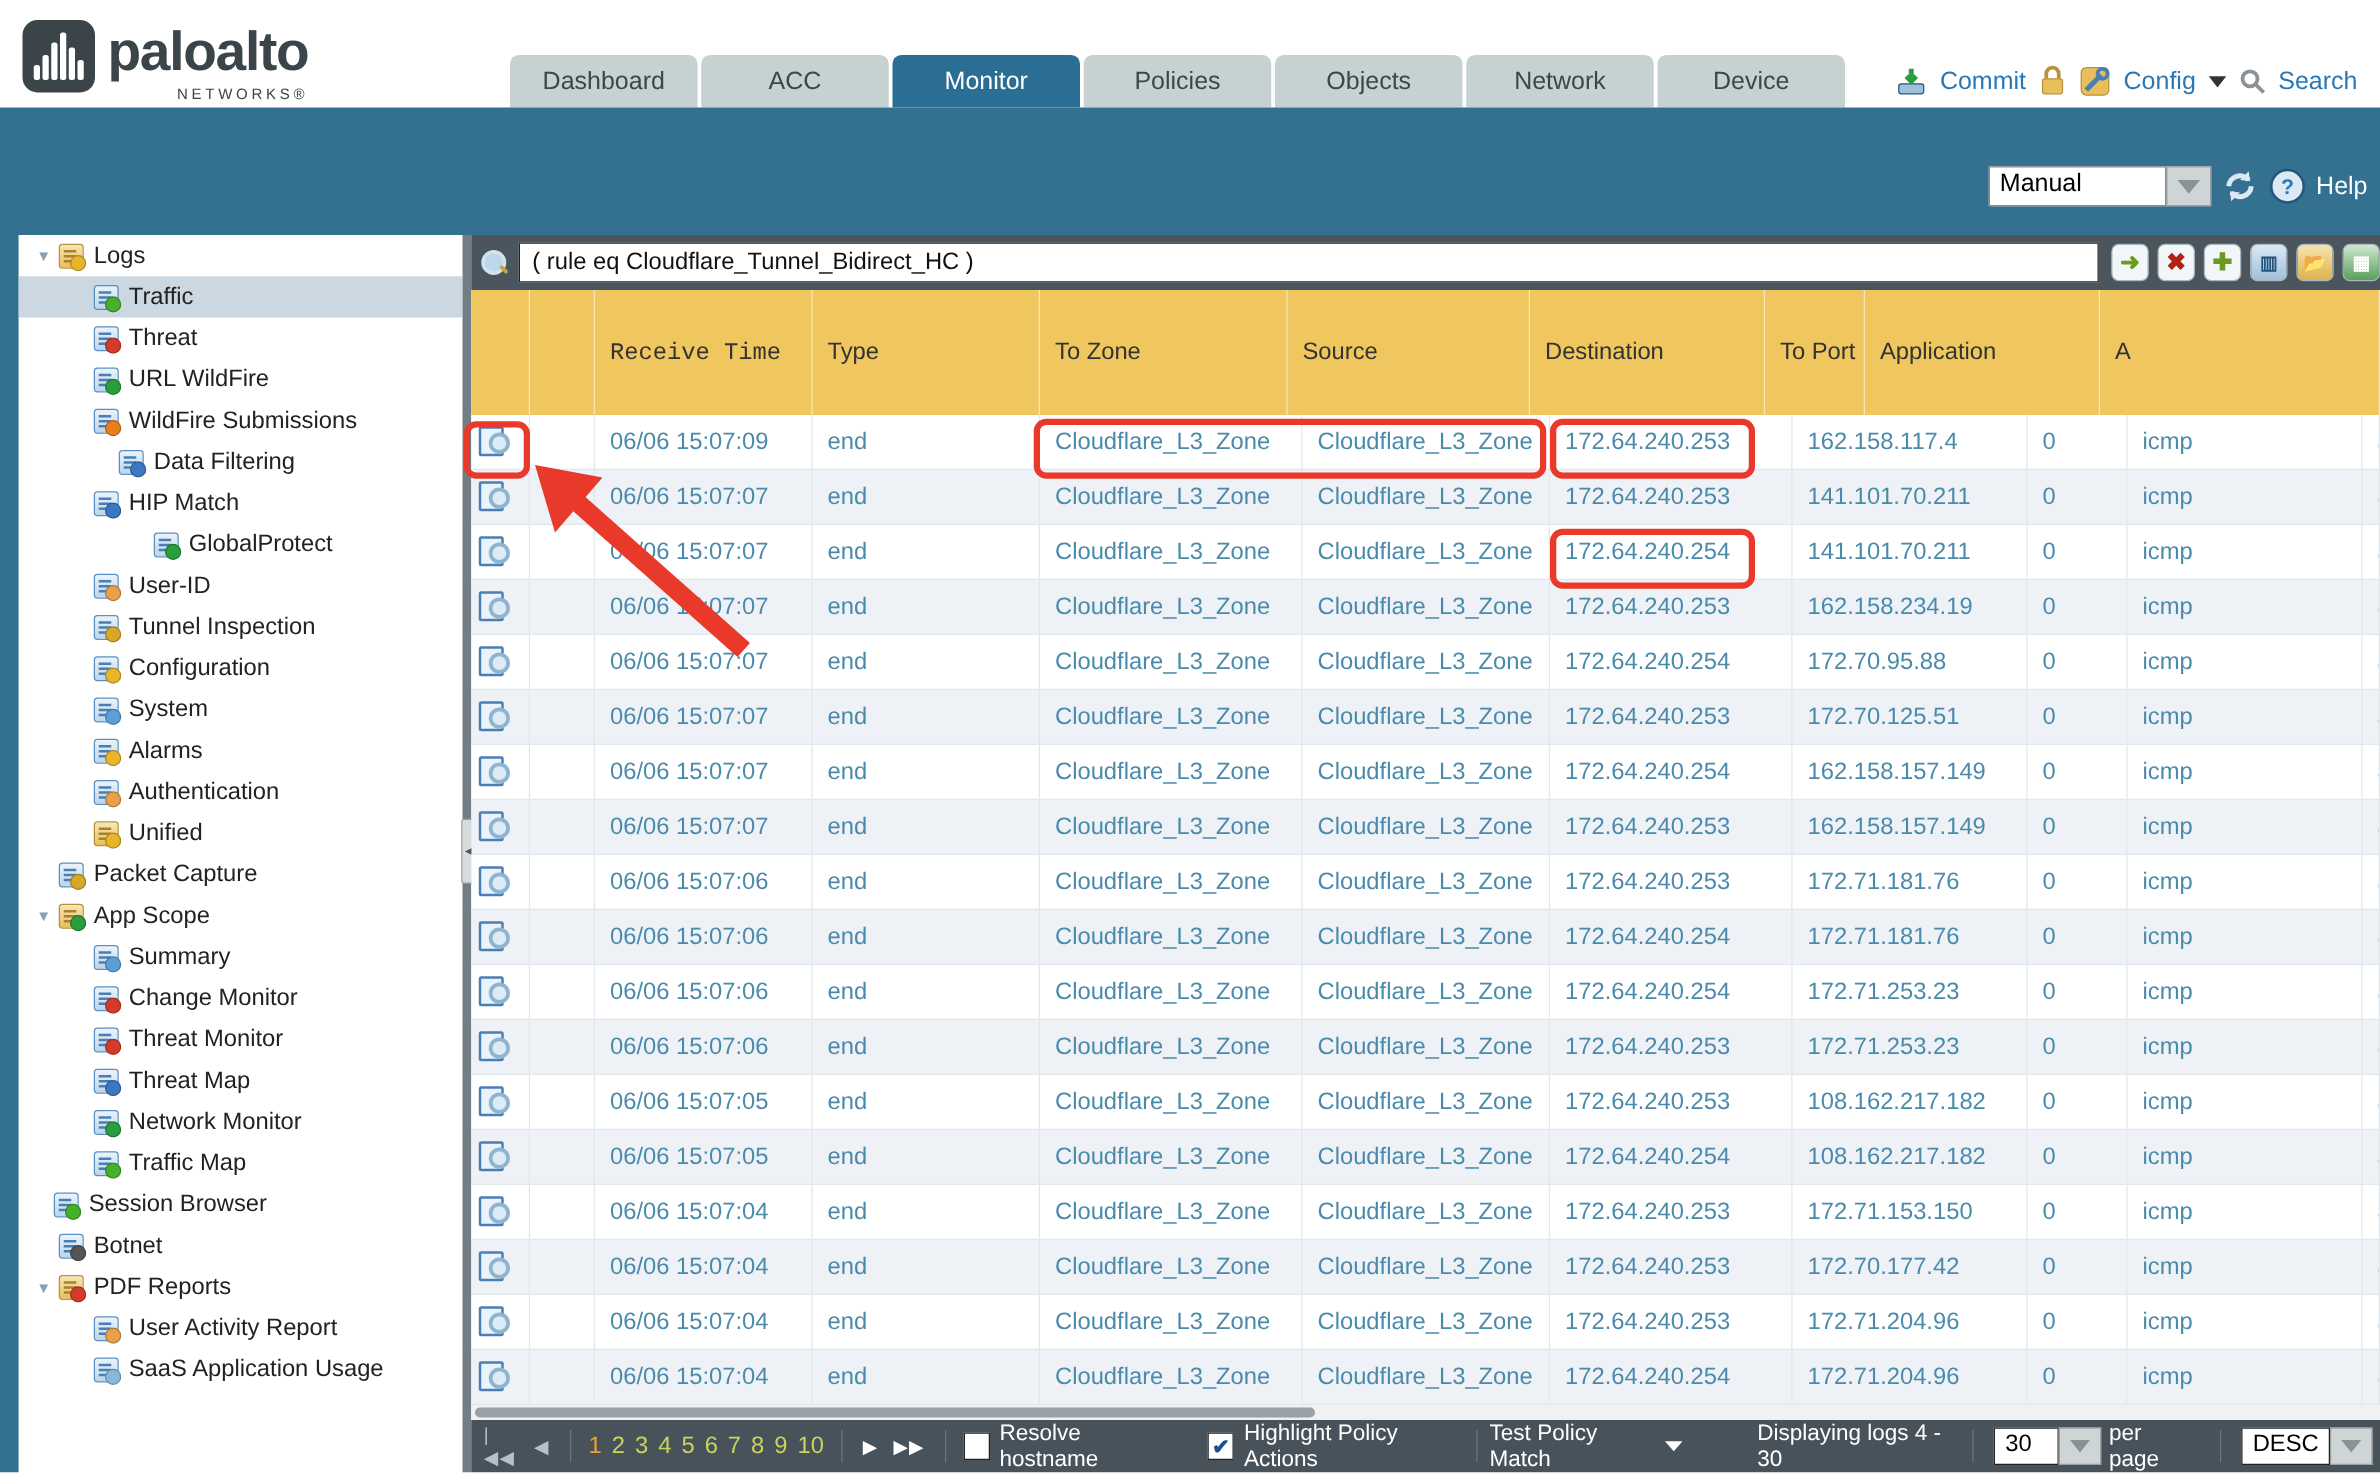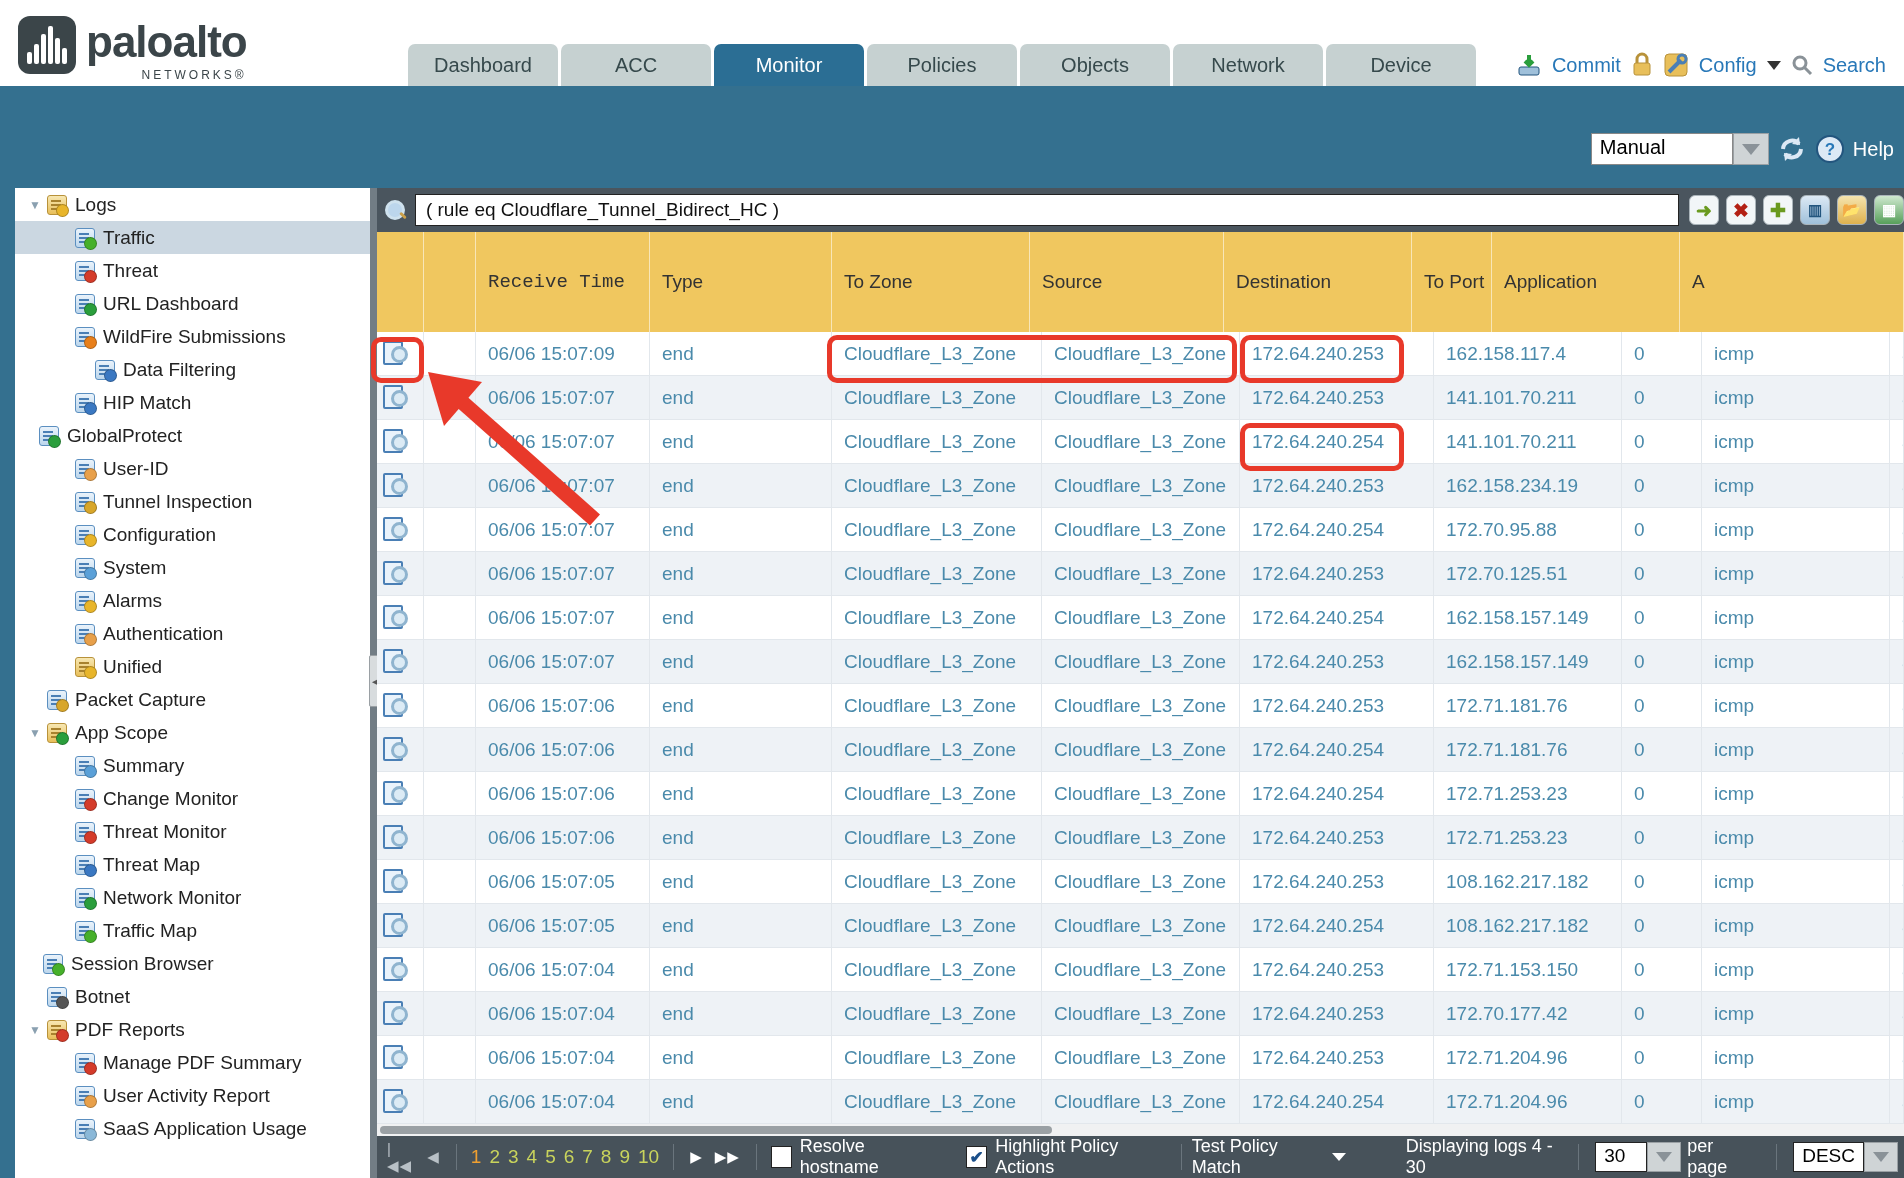--- a/index.html
+++ b/index.html
@@ -206,38 +206,38 @@
         <span>Traffic</span>
       </div>
       <div class="sitem" style="padding-left: 36px;">
         <span class="s-arrow"></span>
         <span class="tico" style="--dot: #d43b2a;"></span>
         <span>Threat</span>
       </div>
       <div class="sitem" style="padding-left: 36px;">
         <span class="s-arrow"></span>
         <span class="tico" style="--dot: #2a9e3c;"></span>
-        <span>URL Dashboard</span>
+        <span>URL WildFire</span>
       </div>
       <div class="sitem" style="padding-left: 36px;">
         <span class="s-arrow"></span>
         <span class="tico" style="--dot: #e87f1a;"></span>
         <span>WildFire Submissions</span>
       </div>
       <div class="sitem" style="padding-left: 56px;">
         <span class="s-arrow"></span>
         <span class="tico" style="--dot: #3a78c2;"></span>
         <span>Data Filtering</span>
       </div>
       <div class="sitem" style="padding-left: 36px;">
         <span class="s-arrow"></span>
         <span class="tico" style="--dot: #3a78c2;"></span>
         <span>HIP Match</span>
       </div>
-      <div class="sitem" style="">
+      <div class="sitem" style="padding-left: 36px; margin-left: 48px;">
         <span class="s-arrow"></span>
         <span class="tico" style="--dot: #2a9e3c;"></span>
         <span>GlobalProtect</span>
       </div>
       <div class="sitem" style="padding-left: 36px;">
         <span class="s-arrow"></span>
         <span class="tico" style="--dot: #e8a04a;"></span>
         <span>User-ID</span>
       </div>
       <div class="sitem" style="padding-left: 36px;">
@@ -317,25 +317,20 @@
       </div>
       <div class="sitem" style="padding-left: 8px;">
         <span class="s-arrow"></span>
         <span class="tico" style="--dot: #555;"></span>
         <span>Botnet</span>
       </div>
       <div class="sitem" style="padding-left: 8px;">
         <span class="s-arrow">▼</span>
         <span class="tico folder" style="--dot: #d43b2a;"></span>
         <span>PDF Reports</span>
-      </div>
-      <div class="sitem" style="padding-left: 36px;">
-        <span class="s-arrow"></span>
-        <span class="tico" style="--dot: #d43b2a;"></span>
-        <span>Manage PDF Summary</span>
       </div>
       <div class="sitem" style="padding-left: 36px;">
         <span class="s-arrow"></span>
         <span class="tico" style="--dot: #e8a04a;"></span>
         <span>User Activity Report</span>
       </div>
       <div class="sitem" style="padding-left: 36px;">
         <span class="s-arrow"></span>
         <span class="tico" style="--dot: #8ab8d8;"></span>
         <span>SaaS Application Usage</span>

